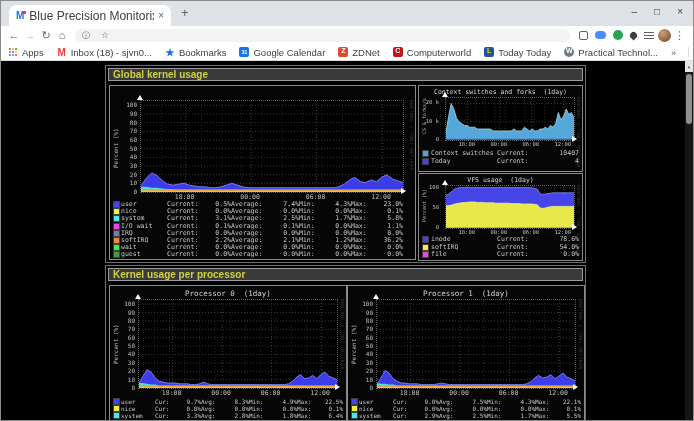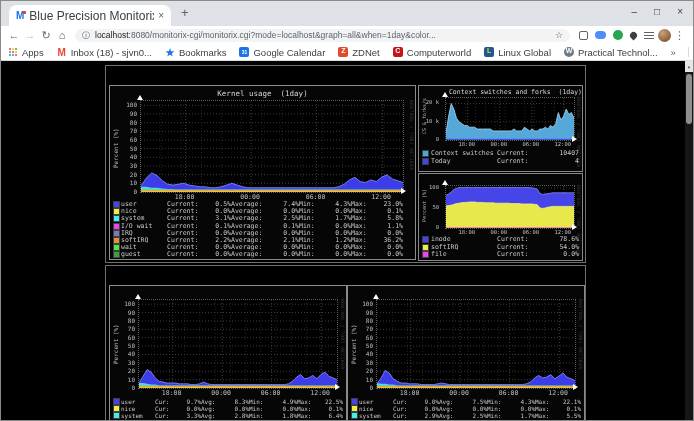--- a/index.html
+++ b/index.html
@@ -57,21 +57,21 @@
            font-family:"DejaVu Sans Mono",monospace;}
   .scrollbar{position:absolute;right:0;top:0;width:8px;bottom:0;background:#161616;}
   .scroll-up{position:absolute;right:0;top:0;width:8px;height:11px;background:#e6e6e6;color:#555;
              font-size:4px;text-align:center;line-height:11px;}
   .scroll-thumb{position:absolute;right:1px;top:13px;width:6px;height:50px;background:#8f8f8f;border-radius:3px;}
   .section{position:absolute;background:#000;border:1px solid #6f6f6f;overflow:hidden;}
   .sec-header{position:absolute;left:2px;top:2px;right:2px;height:13px;background:#3a3a3a;border:1px solid #9c9c9c;
               box-sizing:border-box;color:#d2d23c;font:bold 10px "Liberation Sans",sans-serif;line-height:11px;padding-left:4px;}
   .panel{position:absolute;background:#060606;border:1px solid #8a8a8a;overflow:hidden;}
   .g-title{position:absolute;top:3px;left:0;right:0;text-align:center;font-size:7.5px;color:#d6d6d6;white-space:pre;}
-  .small .g-title{font-size:6.5px;top:2px;text-align:right;}
+  .small .g-title{font-size:6.5px;top:2px;}
   .plot{position:absolute;background:#000;border:1px dotted #5e5e5e;}
   .plot svg{display:block;}
   .ytick{position:absolute;width:25px;text-align:right;font-size:6px;color:#c0c0c0;line-height:7px;}
   .small .ytick{font-size:5.5px;width:22px;}
   .xtick{position:absolute;width:26px;text-align:center;font-size:6.5px;color:#c0c0c0;}
   .small .xtick{font-size:5.5px;}
   .ylab{position:absolute;left:2px;transform:rotate(-90deg);transform-origin:0 0;font-size:6px;color:#b8b8b8;white-space:nowrap;}
   .small .ylab{font-size:5px;}
   .wm{position:absolute;right:1px;top:14px;writing-mode:vertical-rl;font-size:4.5px;color:#3c3c3c;letter-spacing:.5px;}
   .arrow-up{position:absolute;width:0;height:0;border-left:3px solid transparent;border-right:3px solid transparent;border-bottom:5px solid #fff;}
@@ -104,21 +104,20 @@
     </div>
   </div>
 
   <div class="toolbar">
     <span class="tb-ic">←</span>
     <span class="tb-ic dis">→</span>
     <span class="tb-ic">↻</span>
     <span class="tb-ic">⌂</span>
     <div class="omnibox">
       <span class="url-info">ⓘ</span>
-      <span class="url"><span class="host">localhost</span><span class="rest">:8080/monitorix-cgi/monitorix.cgi?mode=localhost&amp;graph=all&amp;when=1day&amp;color...</span></span>
       <span class="omni-star">☆</span>
     </div>
     <div class="extrow">
       <span class="ext-square"></span>
       <span class="ext-oval"></span>
       <span class="ext-green"></span>
       <span class="ext-pin"></span>
       <span class="ext-list"></span>
     </div>
     <span class="avatar"></span>
@@ -146,40 +145,40 @@
         <span class="bm-item">
           <span class="bm-icon icon-zdnet">Z</span>
           <span>ZDNet</span>
         </span>
         <span class="bm-item">
           <span class="bm-icon icon-computerworld">C</span>
           <span>Computerworld</span>
         </span>
         <span class="bm-item">
           <span class="bm-icon icon-linuxtoday">L</span>
-          <span>Linux Global</span>
+          <span>Today Today</span>
         </span>
         <span class="bm-item">
           <span class="bm-icon icon-wordpress">W</span>
           <span>Practical Technol...</span>
         </span>
       </span>
     <div class="bm-right">
       <span class="overflow-chevrons">»</span>
       <span class="bm-sep"></span>
 
     </div>
   </div>
 
   <div class="content">
 
     <div class="section" style="left:104px;top:4px;width:479px;height:196px;">
+      <div class="sec-header">Global kernel usage</div>
 
       <div class="panel" style="left:3px;top:19px;width:305px;height:173px;">
-        <div class="g-title">Kernel usage  (1day)</div>
         <div class="ylab" style="top:82px;">Percent (%)</div>
         <div class="plot" style="left:30px;top:14px;width:262px;height:91px;">
             <svg width="262" height="91">
               <line x1="20.153846153846153" y1="0" x2="20.153846153846153" y2="91" stroke="#232323" stroke-width="1" stroke-dasharray="1,2"></line>
               <line x1="40.30769230769231" y1="0" x2="40.30769230769231" y2="91" stroke="#232323" stroke-width="1" stroke-dasharray="1,2"></line>
               <line x1="60.46153846153847" y1="0" x2="60.46153846153847" y2="91" stroke="#232323" stroke-width="1" stroke-dasharray="1,2"></line>
               <line x1="80.61538461538461" y1="0" x2="80.61538461538461" y2="91" stroke="#232323" stroke-width="1" stroke-dasharray="1,2"></line>
               <line x1="100.76923076923077" y1="0" x2="100.76923076923077" y2="91" stroke="#232323" stroke-width="1" stroke-dasharray="1,2"></line>
               <line x1="120.92307692307693" y1="0" x2="120.92307692307693" y2="91" stroke="#232323" stroke-width="1" stroke-dasharray="1,2"></line>
               <line x1="141.07692307692307" y1="0" x2="141.07692307692307" y2="91" stroke="#232323" stroke-width="1" stroke-dasharray="1,2"></line>
@@ -376,20 +375,21 @@
           <div class="ytick" style="left: -2px; top: 13.4783px;">20 k</div>
           <div class="xtick" style="left: 34.76px; top: 55px;">18:00</div>
           <div class="xtick" style="left: 66.76px; top: 55px;">00:00</div>
           <div class="xtick" style="left: 98.76px; top: 55px;">06:00</div>
           <div class="xtick" style="left: 130.76px; top: 55px;">12:00</div>
           <div class="arrow-up" style="left: 23px; top: 6px;"></div>
           <div class="arrow-right" style="left: 153px; top: 50px;"></div>
         </div>
 
       <div class="panel small" style="left:312px;top:107px;width:163px;height:86px;">
+        <div class="g-title">VFS usage  (1day)</div>
         <div class="ylab" style="top:48px;">Percent (%)</div>
         <div class="plot" style="left:26px;top:11px;width:128px;height:42px;">
             <svg width="128" height="42">
               <line x1="9.846153846153847" y1="0" x2="9.846153846153847" y2="42" stroke="#232323" stroke-width="1" stroke-dasharray="1,2"></line>
               <line x1="19.692307692307693" y1="0" x2="19.692307692307693" y2="42" stroke="#232323" stroke-width="1" stroke-dasharray="1,2"></line>
               <line x1="29.53846153846154" y1="0" x2="29.53846153846154" y2="42" stroke="#232323" stroke-width="1" stroke-dasharray="1,2"></line>
               <line x1="39.38461538461539" y1="0" x2="39.38461538461539" y2="42" stroke="#232323" stroke-width="1" stroke-dasharray="1,2"></line>
               <line x1="49.23076923076923" y1="0" x2="49.23076923076923" y2="42" stroke="#232323" stroke-width="1" stroke-dasharray="1,2"></line>
               <line x1="59.07692307692308" y1="0" x2="59.07692307692308" y2="42" stroke="#232323" stroke-width="1" stroke-dasharray="1,2"></line>
               <line x1="68.92307692307692" y1="0" x2="68.92307692307692" y2="42" stroke="#232323" stroke-width="1" stroke-dasharray="1,2"></line>
@@ -438,22 +438,24 @@
           <div class="xtick" style="left: 34.76px; top: 55px;">18:00</div>
           <div class="xtick" style="left: 66.76px; top: 55px;">00:00</div>
           <div class="xtick" style="left: 98.76px; top: 55px;">06:00</div>
           <div class="xtick" style="left: 130.76px; top: 55px;">12:00</div>
           <div class="arrow-up" style="left: 23px; top: 6px;"></div>
           <div class="arrow-right" style="left: 153px; top: 50px;"></div>
         </div>
     </div>
 
     <div class="section" style="left:104px;top:204px;width:479px;height:157px;">
+      <div class="sec-header">Kernel usage per processor</div>
 
       <div class="panel" style="left:3px;top:19px;width:236px;height:150px;">
+        <div class="g-title">Processor 0  (1day)</div>
         <div class="ylab" style="top:78px;">Percent (%)</div>
         <div class="plot" style="left:28px;top:13px;width:198px;height:88px;">
             <svg width="198" height="88">
               <line x1="15.230769230769232" y1="0" x2="15.230769230769232" y2="88" stroke="#232323" stroke-width="1" stroke-dasharray="1,2"></line>
               <line x1="30.461538461538463" y1="0" x2="30.461538461538463" y2="88" stroke="#232323" stroke-width="1" stroke-dasharray="1,2"></line>
               <line x1="45.69230769230769" y1="0" x2="45.69230769230769" y2="88" stroke="#232323" stroke-width="1" stroke-dasharray="1,2"></line>
               <line x1="60.92307692307693" y1="0" x2="60.92307692307693" y2="88" stroke="#232323" stroke-width="1" stroke-dasharray="1,2"></line>
               <line x1="76.15384615384616" y1="0" x2="76.15384615384616" y2="88" stroke="#232323" stroke-width="1" stroke-dasharray="1,2"></line>
               <line x1="91.38461538461539" y1="0" x2="91.38461538461539" y2="88" stroke="#232323" stroke-width="1" stroke-dasharray="1,2"></line>
               <line x1="106.61538461538461" y1="0" x2="106.61538461538461" y2="88" stroke="#232323" stroke-width="1" stroke-dasharray="1,2"></line>
@@ -547,20 +549,21 @@
           <div class="ytick" style="left: 0px; top: 14.1905px;">100</div>
           <div class="xtick" style="left: 48.66px; top: 103px;">18:00</div>
           <div class="xtick" style="left: 98.16px; top: 103px;">00:00</div>
           <div class="xtick" style="left: 147.66px; top: 103px;">06:00</div>
           <div class="xtick" style="left: 197.16px; top: 103px;">12:00</div>
           <div class="arrow-up" style="left: 25px; top: 8px;"></div>
           <div class="arrow-right" style="left: 225px; top: 98px;"></div>
         </div>
 
       <div class="panel" style="left:241px;top:19px;width:236px;height:150px;">
+        <div class="g-title">Processor 1  (1day)</div>
         <div class="ylab" style="top:78px;">Percent (%)</div>
         <div class="plot" style="left:28px;top:13px;width:198px;height:88px;">
             <svg width="198" height="88">
               <line x1="15.230769230769232" y1="0" x2="15.230769230769232" y2="88" stroke="#232323" stroke-width="1" stroke-dasharray="1,2"></line>
               <line x1="30.461538461538463" y1="0" x2="30.461538461538463" y2="88" stroke="#232323" stroke-width="1" stroke-dasharray="1,2"></line>
               <line x1="45.69230769230769" y1="0" x2="45.69230769230769" y2="88" stroke="#232323" stroke-width="1" stroke-dasharray="1,2"></line>
               <line x1="60.92307692307693" y1="0" x2="60.92307692307693" y2="88" stroke="#232323" stroke-width="1" stroke-dasharray="1,2"></line>
               <line x1="76.15384615384616" y1="0" x2="76.15384615384616" y2="88" stroke="#232323" stroke-width="1" stroke-dasharray="1,2"></line>
               <line x1="91.38461538461539" y1="0" x2="91.38461538461539" y2="88" stroke="#232323" stroke-width="1" stroke-dasharray="1,2"></line>
               <line x1="106.61538461538461" y1="0" x2="106.61538461538461" y2="88" stroke="#232323" stroke-width="1" stroke-dasharray="1,2"></line>

